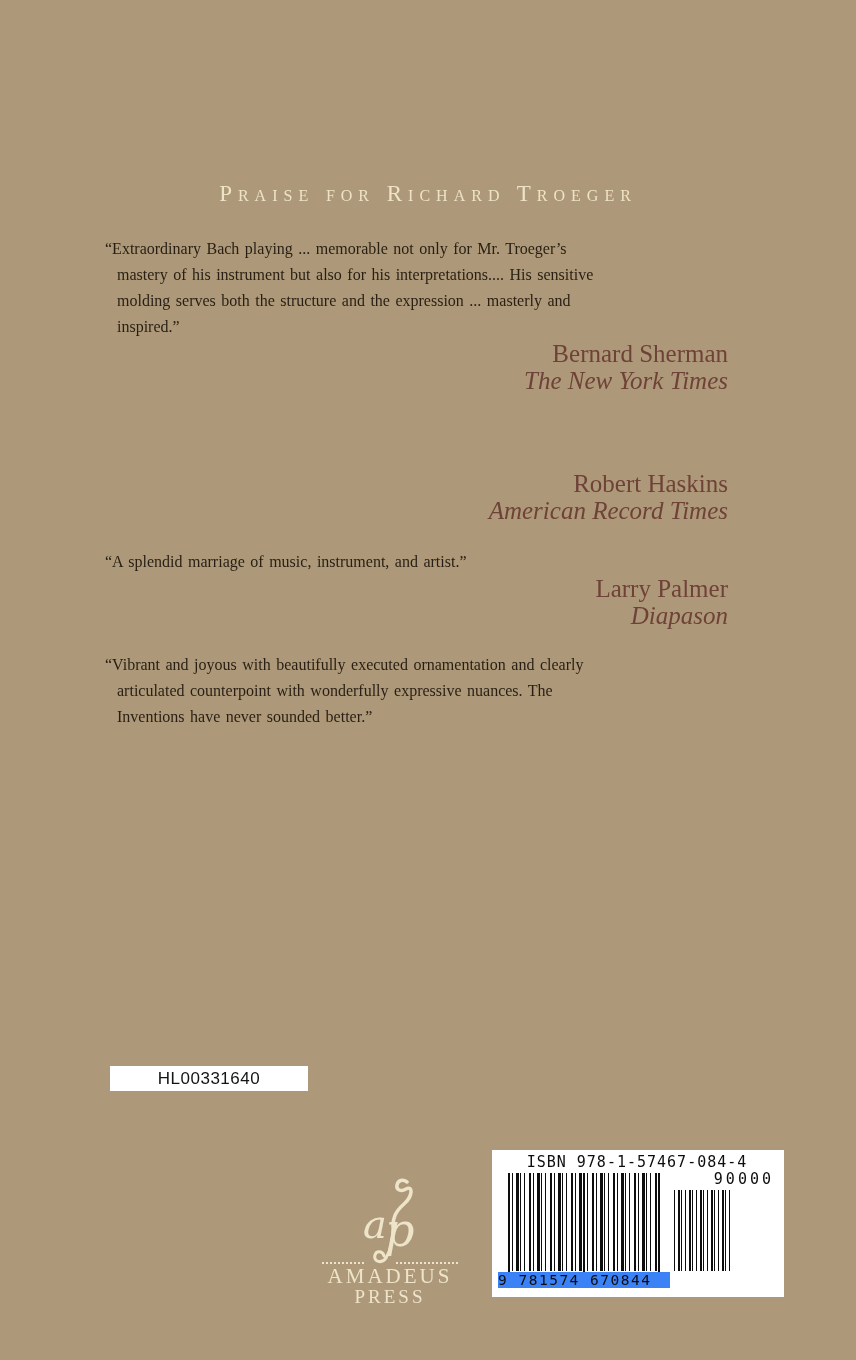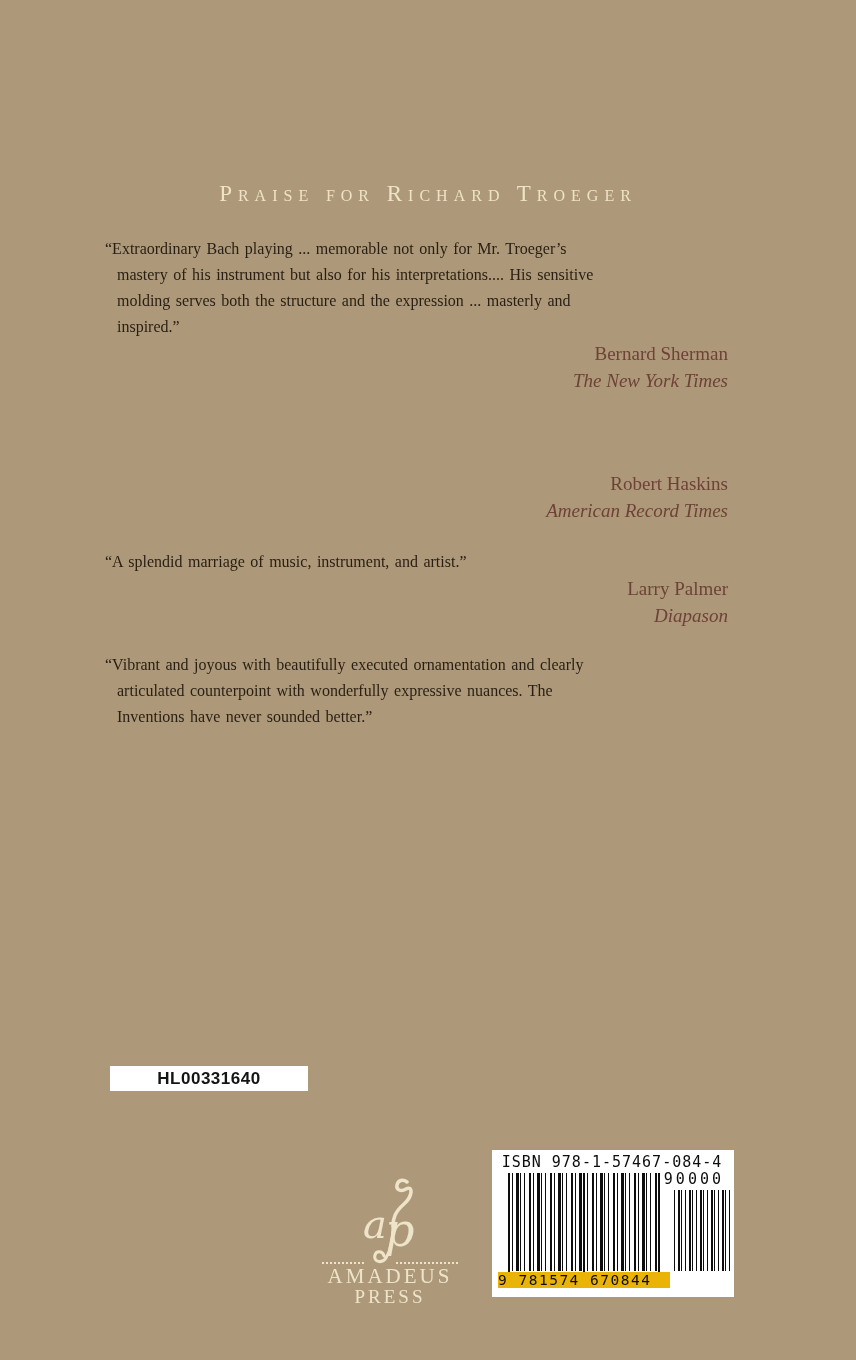--- a/index.html
+++ b/index.html
@@ -28,32 +28,32 @@
     white-space:pre-line;
     padding-left:12px;text-indent:-12px;
     word-spacing:1.5px;
   }
   .q1{top:236px}.q2{top:419px}.q3{top:549px}.q4{top:652px}
   
   .attribution{
     position:absolute;right:128px;
     text-align:right;
     color:#6f4237;
-    font-size:19px;line-height:27px;
+    font-size:25px;line-height:27px;
   }
   .a1{top:340px}.a2{top:470px}.a3{top:575px}.a4{top:731px}
   .attribution .src{display:block;font-style:italic;}
   .attribution .src.roman{font-style:normal;}
   
   .hl-label{
     position:absolute;left:110px;top:1066px;width:198px;height:25px;
     background:#ffffff;
     display:flex;align-items:center;justify-content:center;
     font-family:"Liberation Sans", sans-serif;
-    font-size:17px;letter-spacing:.5px;color:#141414;font-weight:bold;
+    font-size:17px;letter-spacing:.5px;color:#141414;
   }
   
   .logo{
     position:absolute;left:318px;top:1178px;width:144px;
     text-align:center;color:#eee4c9;
   }
   .logo .clef{display:block;margin:0 auto;}
   .logo .orn{
     display:flex;justify-content:space-between;align-items:center;
     margin:-2px 4px 1px 4px;
@@ -61,21 +61,21 @@
   .logo .orn span{border-top:2px dotted #eee4c9;height:0;}
   .logo .orn .l{width:42px}.logo .orn .r{width:62px}
   .logo .word1{
     font-size:21px;letter-spacing:3px;line-height:22px;
   }
   .logo .word2{
     font-size:19px;letter-spacing:3px;line-height:20px;
   }
   
   .barcode{
-    position:absolute;left:492px;top:1150px;width:242px;height:147px;
+    position:absolute;left:492px;top:1150px;width:292px;height:147px;
     background:#ffffff;
     font-family:"DejaVu Sans Mono", monospace;color:#0d0d0d;
   }
   .barcode .isbn{
     position:absolute;top:3px;left:0;right:2px;
     text-align:center;font-size:15px;letter-spacing:1px;white-space:nowrap;
   }
   .barcode .price{
     position:absolute;top:20px;right:10px;
     font-size:15px;letter-spacing:3px;
@@ -90,21 +90,21 @@
   .guard{position:absolute;width:2px;height:107px;top:23px;background:#0d0d0d;}
   .g1{left:16px}.g2{left:91px}.g3{left:166px}
   .bars-sup{
     position:absolute;left:182px;top:40px;width:58px;height:81px;
     background:repeating-linear-gradient(90deg,
       #0d0d0d 0 1px, #fff 1px 4px, #0d0d0d 4px 6px, #fff 6px 7px,
       #0d0d0d 7px 8px, #fff 8px 11px);
   }
   .barcode .digits{
     position:absolute;left:6px;top:122px;width:172px;
-    background:#eab308;
+    background:#3b82f6;
     font-size:14.5px;letter-spacing:1.5px;white-space:nowrap;
   }
 </style>
 </head>
 <body>
 
 <div class="cover">
 
   <div class="heading">Praise for Richard Troeger</div>
 

